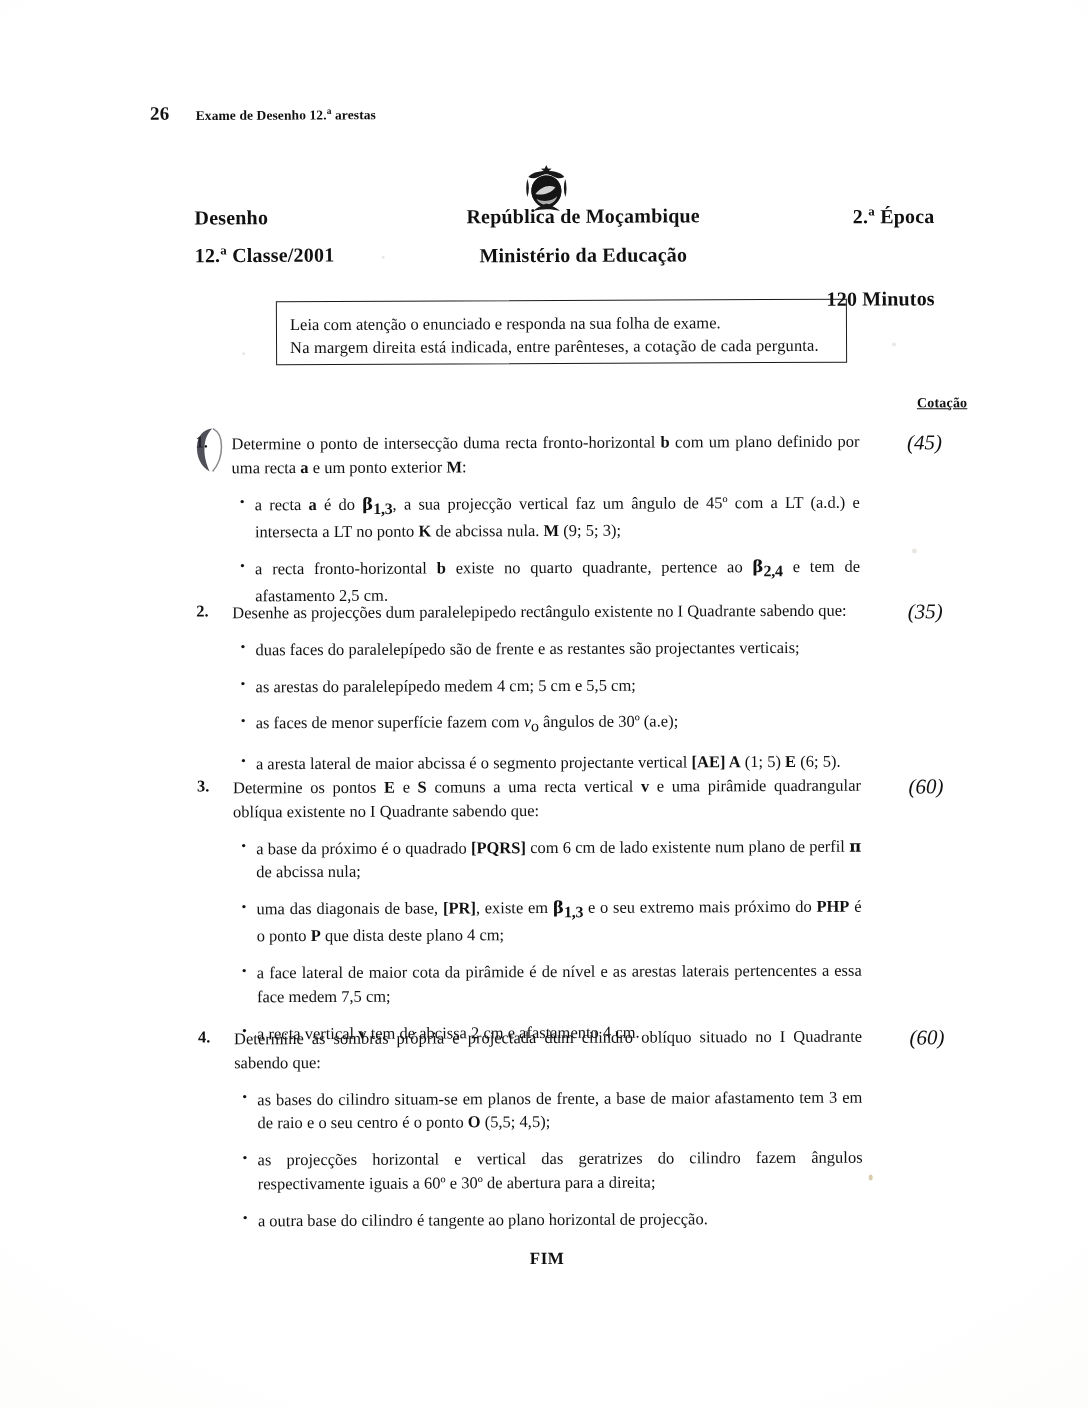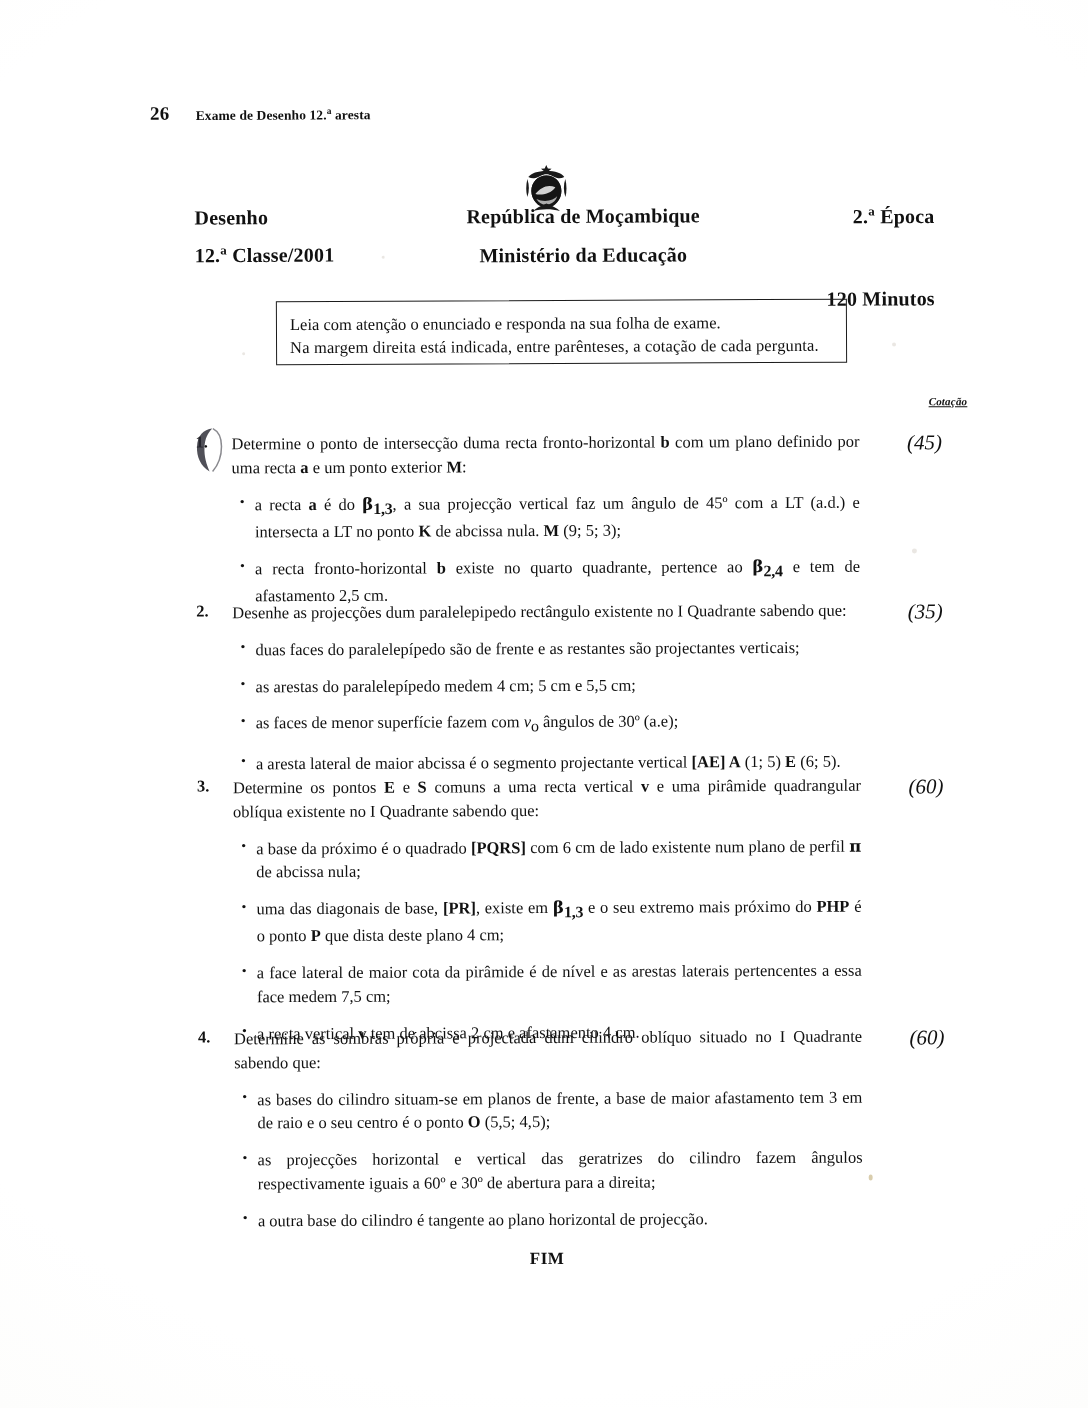--- a/index.html
+++ b/index.html
@@ -108,22 +108,21 @@
     line-height: 1.42;
     white-space: nowrap;
   }
   .instr-line.l2 { letter-spacing: .15px; }
 
   
   .cotacao-head {
     position: absolute;
     right: 120px;
     top: 397px;
-    font-size: 11px;
-    font-style: italic;
+    font-size: 14px;
     font-weight: bold;
     text-decoration: underline;
     letter-spacing: .2px;
   }
 
   
   .q {
     position: absolute;
     left: 196px;
     width: 760px;
@@ -223,21 +222,21 @@
   }
 </style>
 </head>
 <body>
 
 <div id="page">
   <div class="sheet">
 
     <div class="page-head">
       <span class="page-num">26</span>
-      <span class="page-head-label"><span>Exame de Desenho 12.</span><span class="sup">a</span><span> aresta</span></span>
+      <span class="page-head-label"><span>Exame de Desenho 12.</span><span class="sup">a</span><span> arestas</span></span>
     </div>
 
     <div class="emblem">
       <svg viewBox="0 0 54 50" width="54" height="50" aria-hidden="true">
         <g fill="#191919">
           <path d="M27 2 l1.6 3.4 3.7.3-2.8 2.3.9 3.5L27 9.7l-3.4 1.8.9-3.5-2.8-2.3 3.7-.3z"></path>
           <path d="M9 14 c3-4 9-6 18-6 s15 2 18 6 c-2 1-4 1.4-6 1.2 -3-.3-5-1.6-7-2.6 -2-1-3.4-1.4-5-1.4 s-3 .4-5 1.4 c-2 1-4 2.3-7 2.6 -2 .2-4-.2-6-1.2z"></path>
           <ellipse cx="27" cy="28" rx="15" ry="15.5"></ellipse>
           <path d="M12 28 c0 9 6.5 16 15 17.5 C35.5 44 42 37 42 28 c0-9-6.5-15.5-15-15.5 S12 19 12 28z" fill="#151515"></path>
           <path d="M16 31 c4-5 9-8 14-8 2 0 4 .4 6 1.2 -1.5 2.4-4 4.4-7.5 5.8 -4 1.6-8.5 2-12.5 1z" fill="#f2f2f2" opacity=".85"></path>

